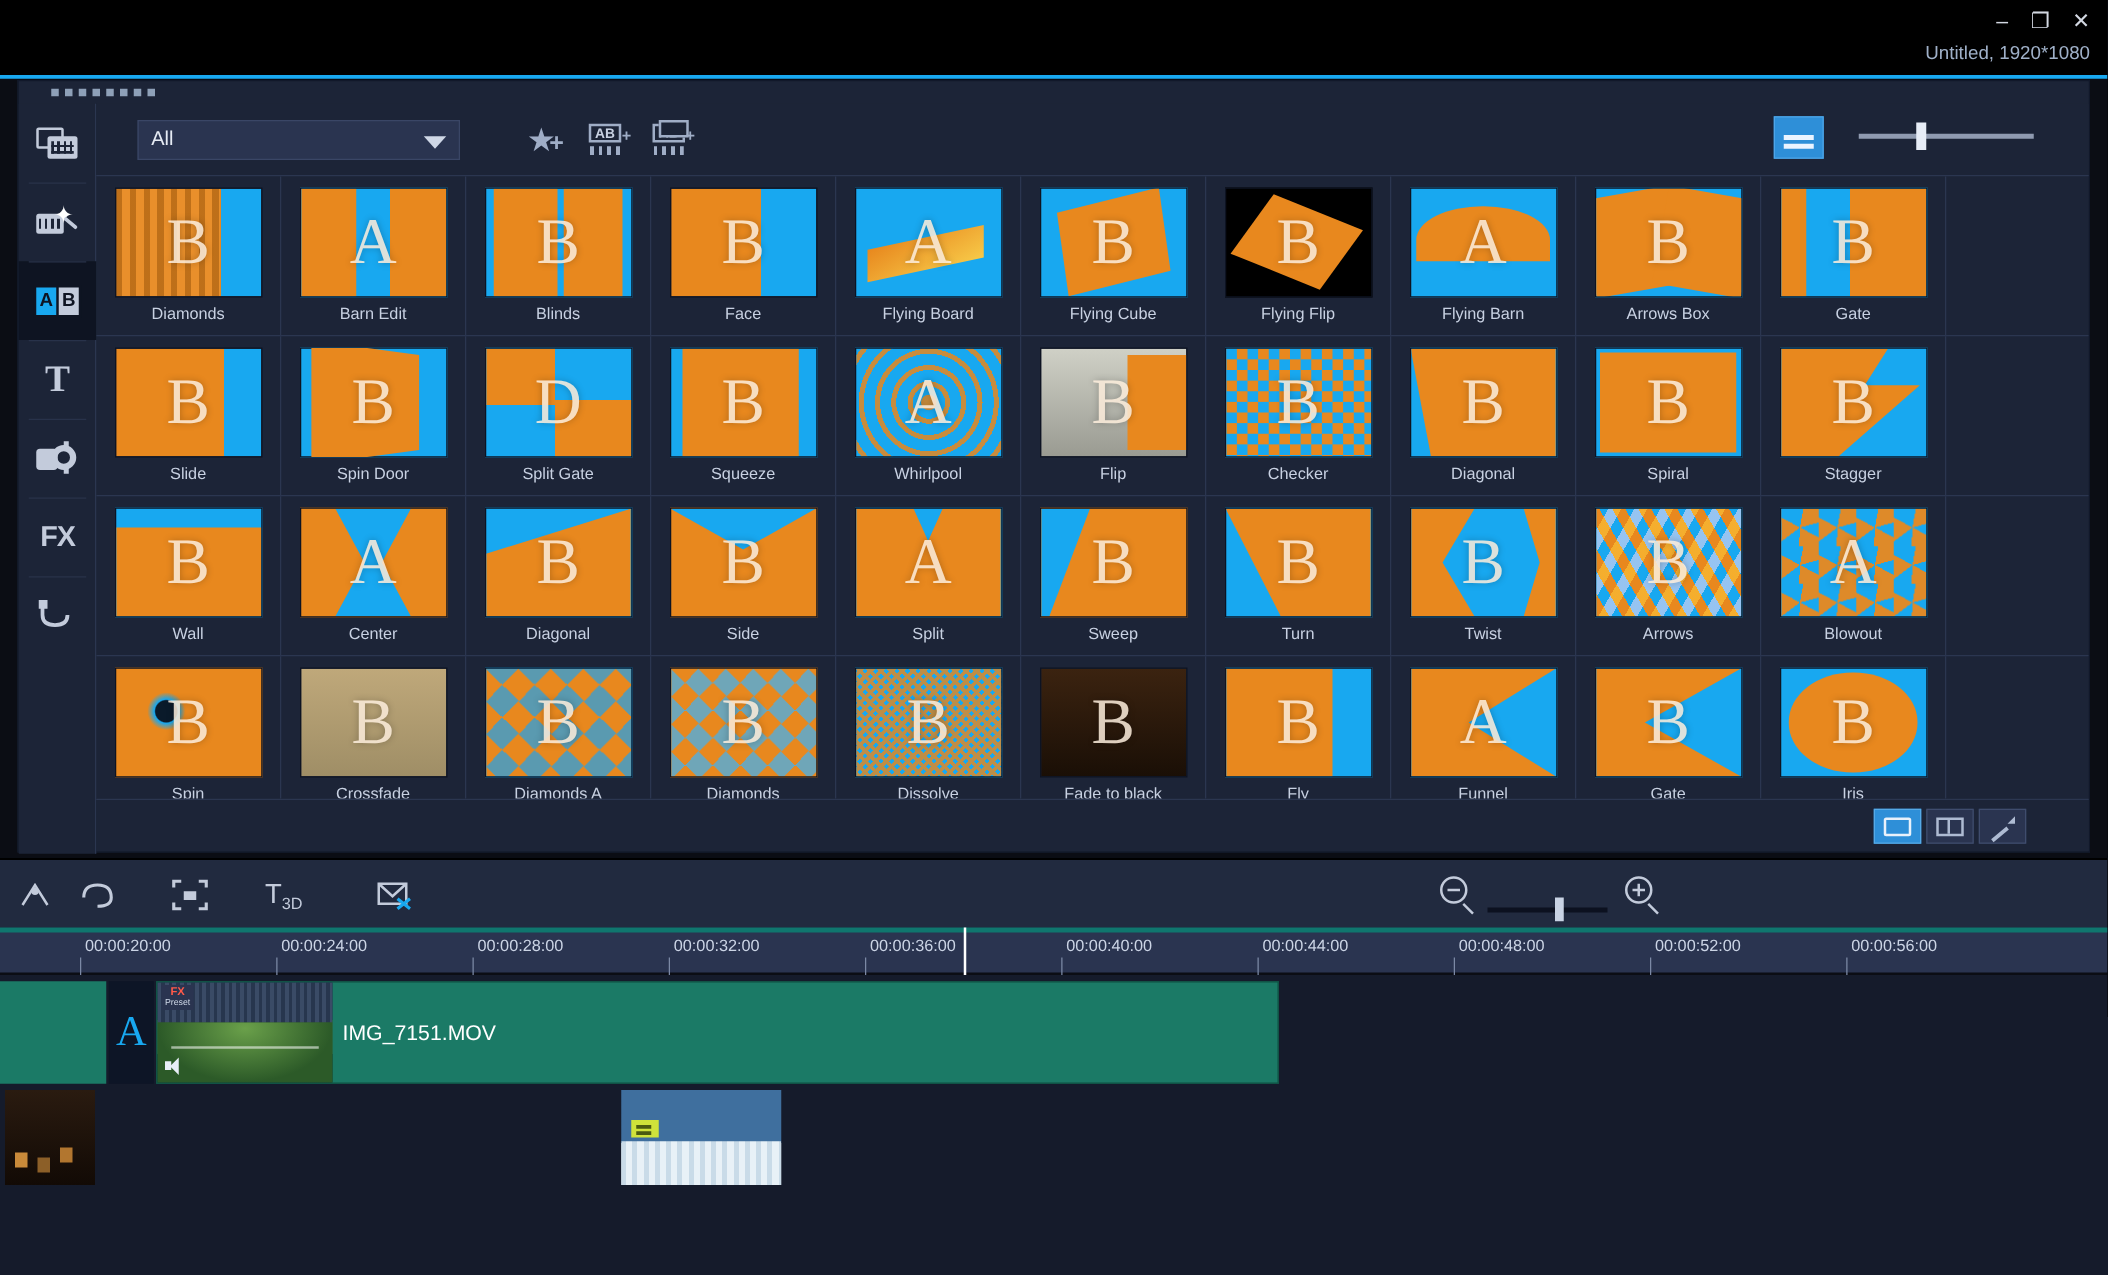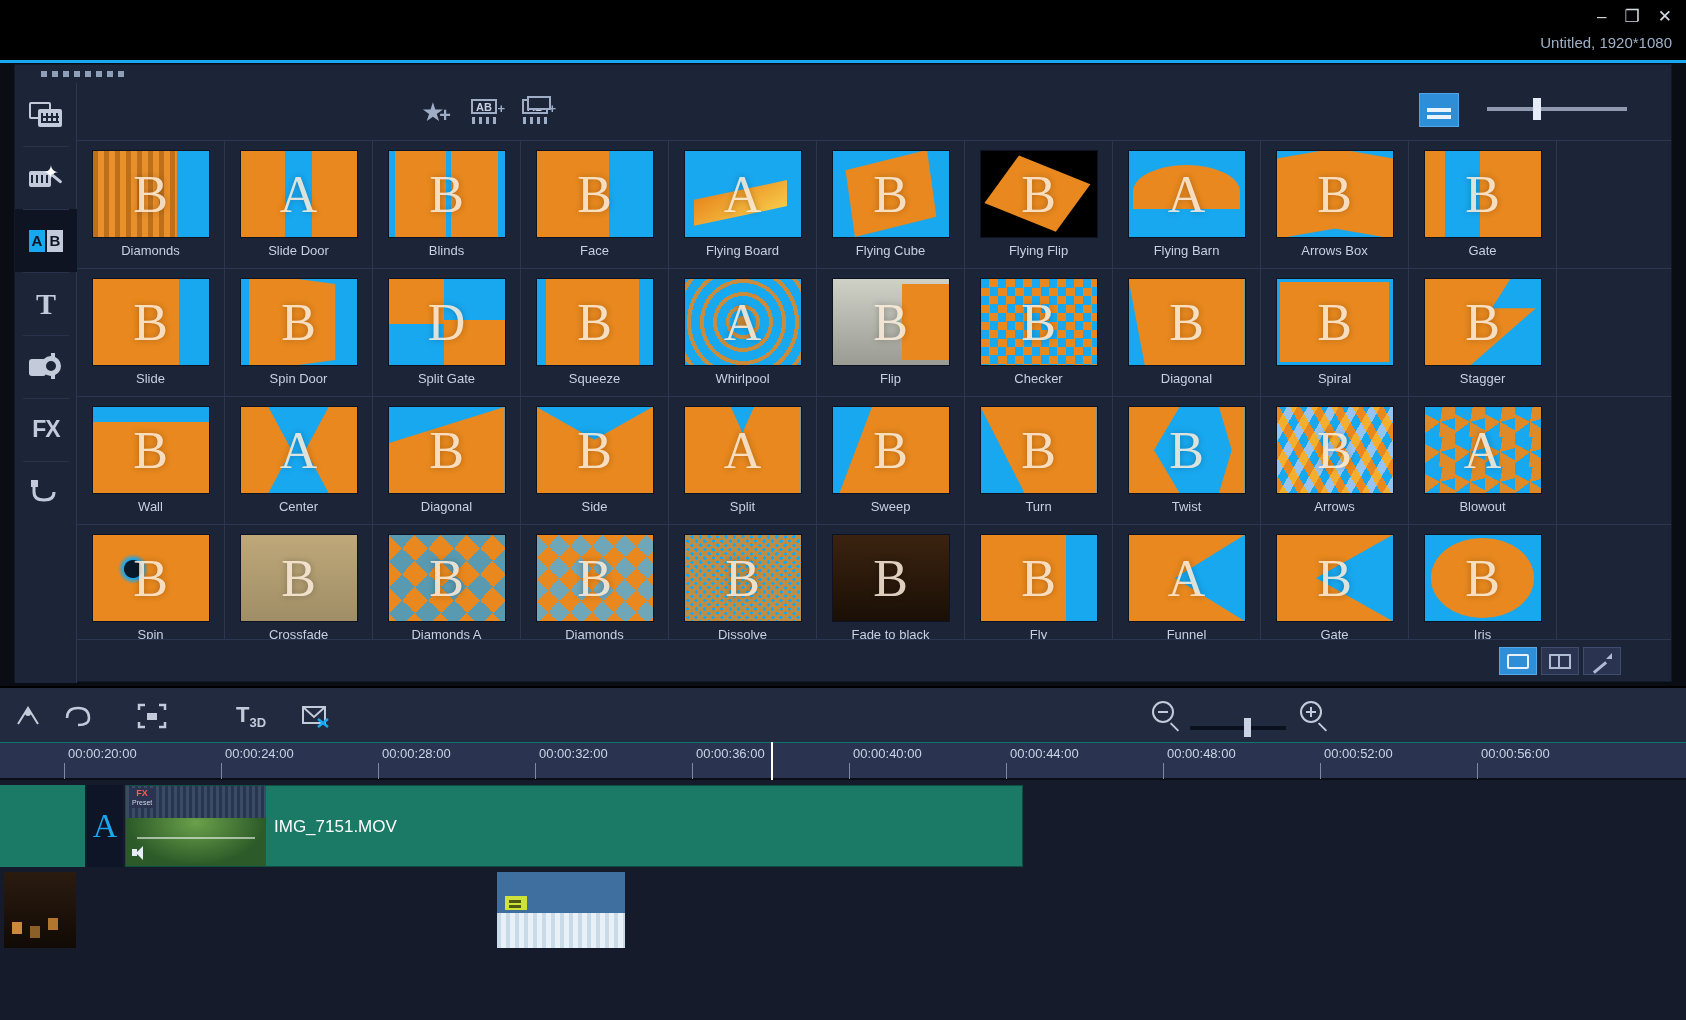--- a/index.html
+++ b/index.html
@@ -286,35 +286,35 @@
 
   
   .tlbar {
     position: absolute; left: 0; top: 686px; width: 1686px; height: 56px;
     background: #212a3f; border-top: 2px solid #000;
   }
   .tlico { position: absolute; top: 12px; height: 32px; display: flex; align-items: center; justify-content: center; color: #c3cbdb; }
   .tli1 { left: 8px; width: 40px; }
   .tli2 { left: 58px; width: 40px; }
   .tli3 { left: 132px; width: 40px; }
-  .tli4 { left: 227px; width: 48px; font-size: 22px; font-weight: bold; }
+  .tli4 { left: 194px; width: 48px; font-size: 22px; font-weight: normal; justify-content: flex-end; }
   .tli5 { left: 296px; width: 40px; }
   .tli4 sub { font-size: 13px; }
   .zoomout, .zoomin { position: absolute; top: 13px; width: 30px; height: 30px; }
   .zoomout { left: 1152px; } .zoomin { left: 1300px; }
   .magnifier { width: 22px; height: 22px; border: 2px solid #c3cbdb; border-radius: 50%; position: relative; }
   .magnifier::after { content:""; position:absolute; right:-8px; bottom:-7px; width:11px; height:2px; background:#c3cbdb; transform: rotate(45deg); }
   .magnifier i { position: absolute; left: 4px; top: 8px; width: 10px; height: 2px; background: #c3cbdb; }
   .magnifier i.v { left: 8px; top: 4px; width: 2px; height: 10px; }
   .tlslider { position: absolute; left: 1190px; top: 726px; width: 96px; height: 4px; background: #0c1120; }
   .tlslider .k { position: absolute; left: 54px; top: -8px; width: 7px; height: 19px; background: #c9d3e4; }
 
   .ruler {
     position: absolute; left: 0; top: 742px; width: 1686px; height: 36px;
-    background: #2a3450; border-top: 1px solid #0f766e;
+    background: #2a3450; border-top: 4px solid #0f766e;
   }
   .tick { position: absolute; top: 0; height: 36px; }
   .tick .line { position: absolute; left: 0; top: 20px; width: 1px; height: 16px; background: #7c89a5; }
   .tick .lbl { position: absolute; left: 4px; top: 3px; color: #cbd4e5; font-size: 13px; white-space: nowrap; }
   .playhead { position: absolute; left: 771px; top: 742px; width: 2px; height: 38px; background: #ffffff; }
 
   .trackarea { position: absolute; left: 0; top: 780px; width: 1686px; height: 240px; background: #151b2b; }
   .track1 { position: absolute; left: 0; top: 5px; width: 1686px; height: 82px; }
   .clip-green-left {
     position: absolute; left: 0; top: 0; width: 85px; height: 82px; background: #1b7a66;
@@ -428,20 +428,24 @@
         <div class="ico-path">
           <svg width="32" height="26" viewBox="0 0 32 26">
             <path d="M4 3 L4 12 Q4 20 14 20 Q24 20 24 12" stroke="#c3cbdb" stroke-width="3" fill="none"></path>
             <rect x="1" y="0" width="7" height="7" fill="#c3cbdb"></rect>
           </svg>
         </div>
       </div>
     </div>
 
     <div class="libtoolbar">
+      <div class="dropdown">
+        <span>All</span>
+        <span class="caret"></span>
+      </div>
       <div class="tbtn tbtn-star">
         <span class="s">★</span>
         <span class="p">+</span>
       </div>
       <div class="tbtn tbtn-ab">
         <div class="ab-box">
           <div class="top">AB</div>
             <div class="dots"></div>
             <div class="plus">+</div>
         </div>
@@ -467,21 +471,21 @@
           <div class="cell">
             <div class="thumb t-accordion">
               <div class="letter">B</div>
             </div>
             <div class="cap">Diamonds</div>
           </div>
           <div class="cell">
             <div class="thumb t-barndoor">
               <div class="letter">A</div>
             </div>
-            <div class="cap">Slide Door</div>
+            <div class="cap">Barn Edit</div>
           </div>
           <div class="cell">
             <div class="thumb t-blinds">
               <div class="letter">B</div>
             </div>
             <div class="cap">Blinds</div>
           </div>
           <div class="cell">
             <div class="thumb t-face">
               <div class="letter">B</div>

